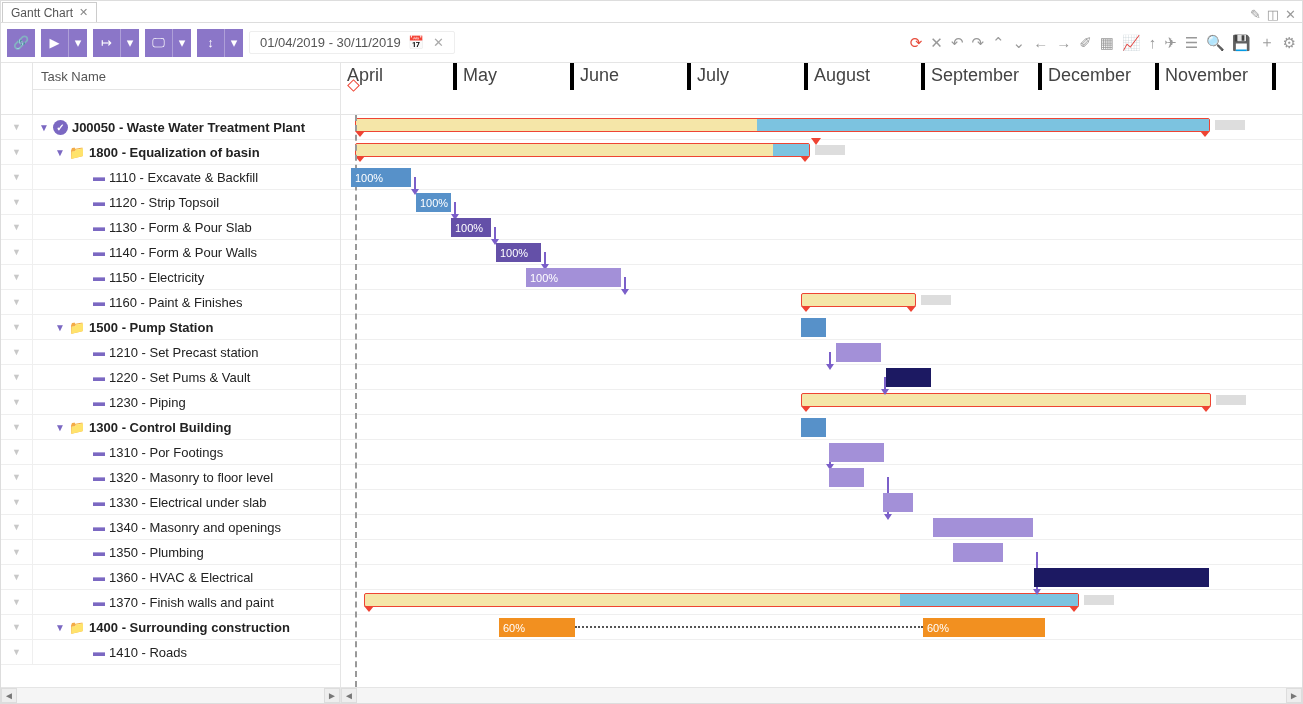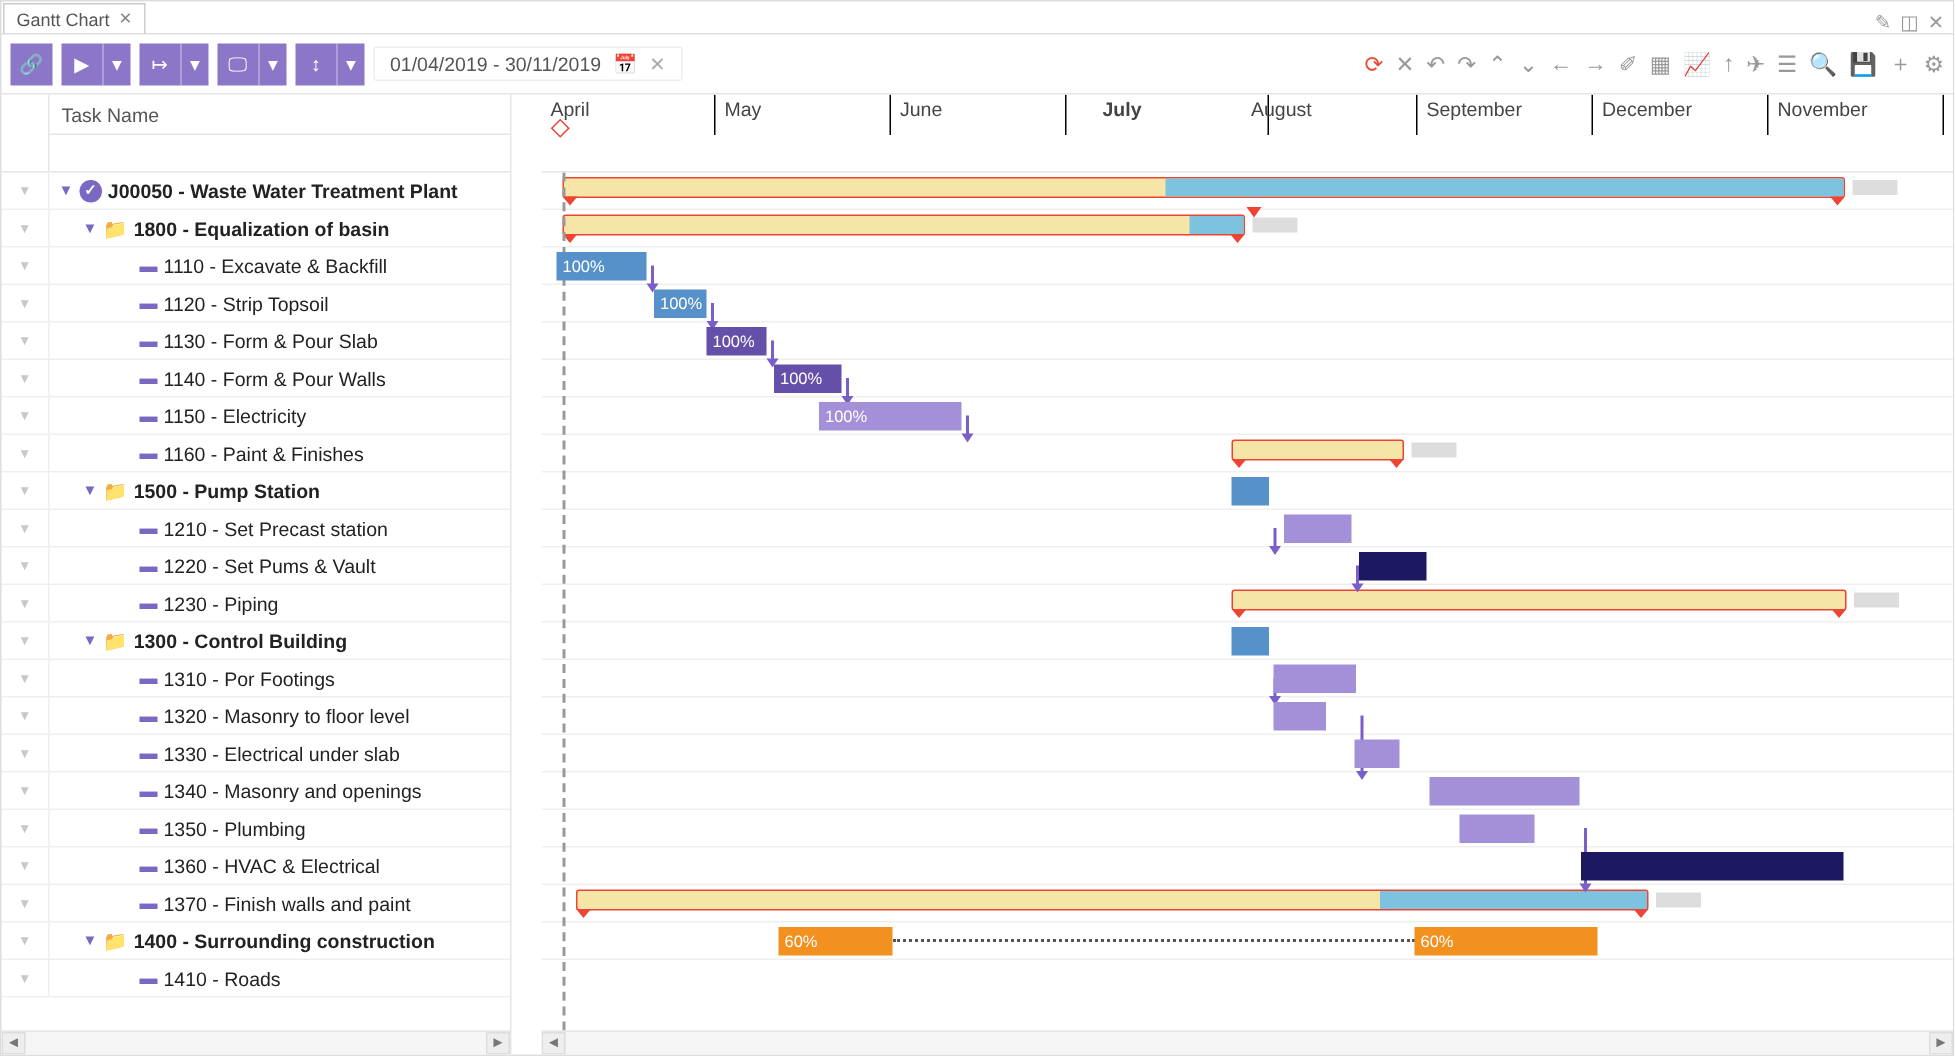--- a/index.html
+++ b/index.html
@@ -13,21 +13,21 @@
 .toolbar { height: 40px; display: flex; align-items: center; padding: 0 6px; border-bottom: 1px solid #e5e5e5; gap: 6px; }
 .btn-group { display: flex; }
 .btn { background: #8b76c8; color: #fff; height: 28px; min-width: 28px; display: flex; align-items: center; justify-content: center; cursor: pointer; font-size: 13px; border-right: 1px solid rgba(255,255,255,.3); }
 .btn:last-child { border-right: none; }
 .btn.dropdown { min-width: 18px; }
 .date-range { display: flex; align-items: center; gap: 8px; padding: 3px 10px; border: 1px solid #eee; border-radius: 2px; font-size: 13px; color: #555; }
 .date-range .cal, .date-range .clr { color: #aaa; cursor: pointer; }
 .toolbar-right { margin-left: auto; display: flex; align-items: center; gap: 8px; color: #999; font-size: 15px; }
 .toolbar-right span { cursor: pointer; }
 .toolbar-right .sync { color: #e74c3c; }
-.main { flex: 1; display: flex; overflow: hidden; gap: 20px; }
+.main { flex: 1; display: flex; overflow: hidden; }
 .task-panel { width: 340px; border-right: 1px solid #e5e5e5; display: flex; flex-direction: column; }
 .task-header { height: 52px; border-bottom: 1px solid #e5e5e5; display: flex; }
 .filter-col { width: 32px; border-right: 1px solid #e5e5e5; }
 .task-name-col { flex: 1; display: flex; flex-direction: column; }
 .task-name-hdr { flex: 1; display: flex; align-items: center; padding-left: 8px; font-size: 13px; color: #555; }
 .task-filter-row { height: 25px; border-top: 1px solid #e5e5e5; }
 .task-list { flex: 1; overflow-y: auto; }
 .task-row { height: 25px; display: flex; align-items: center; border-bottom: 1px solid #efefef; }
 .task-row .filter-icon { width: 32px; height: 100%; display: flex; align-items: center; justify-content: center; border-right: 1px solid #efefef; color: #c8c8c8; cursor: pointer; font-size: 11px; }
 .task-row .content { flex: 1; display: flex; align-items: center; height: 100%; }
@@ -37,21 +37,21 @@
 .indent-2 { padding-left: 60px; }
 .caret { color: #7b68c2; font-size: 10px; margin-right: 4px; cursor: pointer; }
 .folder { color: #7b68c2; font-size: 13px; margin-right: 4px; }
 .check { display: inline-flex; width: 15px; height: 15px; background: #7b68c2; color: #fff; border-radius: 50%; font-size: 10px; align-items: center; justify-content: center; margin-right: 4px; }
 .task-icon { color: #7b68c2; margin-right: 6px; font-size: 12px; letter-spacing: -2px; }
 .task-label { font-size: 13px; color: #222; }
 .gantt-panel { flex: 1; display: flex; flex-direction: column; overflow: hidden; position: relative; }
 .timeline-header { height: 52px; border-bottom: 1px solid #e5e5e5; display: flex; flex-direction: column; }
 .year-row { height: 25px; border-bottom: 1px solid #e5e5e5; padding-left: 8px; display: flex; align-items: center; font-size: 13px; color: #444; }
 .months-row { height: 27px; display: flex; position: relative; }
-.month { border-right: 1px solid #000000; padding-left: 6px; font-size: 13px; color: #444; display: flex; align-items: flex-start; padding-top: 2px; position: absolute; top: 0; height: 100%; }
+.month { border-right: 4px solid #000000; padding-left: 6px; font-size: 18px; color: #444; display: flex; align-items: flex-start; padding-top: 2px; position: absolute; top: 0; height: 100%; }
 .diamond { position: absolute; bottom: 0; left: 8px; width: 9px; height: 9px; transform: rotate(45deg); border: 1.5px solid #e43; background: #fff; }
 .gantt-body { flex: 1; overflow: auto; position: relative; }
 .gantt-row { height: 25px; border-bottom: 1px solid #efefef; position: relative; }
 .today-line { position: absolute; top: 0; bottom: 0; left: 14px; border-left: 2px dashed #999; z-index: 1; }
 .summary-bar { position: absolute; height: 14px; top: 3px; border: 1.5px solid #e43; background: #f5e6a8; border-radius: 2px; }
 .summary-bar .prog { position: absolute; right: 0; top: 0; bottom: 0; background: #7cc3e0; }
 .summary-bar::before, .summary-bar::after { content: ''; position: absolute; bottom: -6px; width: 0; height: 0; border-left: 5px solid transparent; border-right: 5px solid transparent; border-top: 6px solid #e43; }
 .summary-bar::before { left: -1px; }
 .summary-bar::after { right: -1px; }
 .task-bar { position: absolute; height: 19px; top: 3px; background: #8d7cc9; color: #fff; font-size: 11px; display: flex; align-items: center; padding-left: 4px; z-index: 2; }
@@ -309,21 +309,21 @@
       </div>
     </div>
 
     <div class="gantt-panel">
       <div class="timeline-header">
         <div class="months-row" id="months-row">
           <div class="diamond"></div>
         <div class="month" style="left: 0px; width: 116px;">April</div>
             <div class="month" style="left: 116px; width: 117px;">May</div>
             <div class="month" style="left: 233px; width: 117px; text-align: right;">June</div>
-            <div class="month" style="left: 368px; width: 117px; font-weight: bold;">July</div>
+            <div class="month" style="left: 350px; width: 117px;">July</div>
             <div class="month" style="left: 467px; width: 117px;">August</div>
             <div class="month" style="left: 584px; width: 117px;">September</div>
             <div class="month" style="left: 701px; width: 117px;">December</div>
             <div class="month" style="left: 818px; width: 117px;">November</div>
           </div>
       </div>
       <div class="gantt-body" id="gantt-body">
         <div class="today-line"></div>
       <div class="gantt-row">
             <div class="summary-bar" style="left: 14px; width: 855px;">

